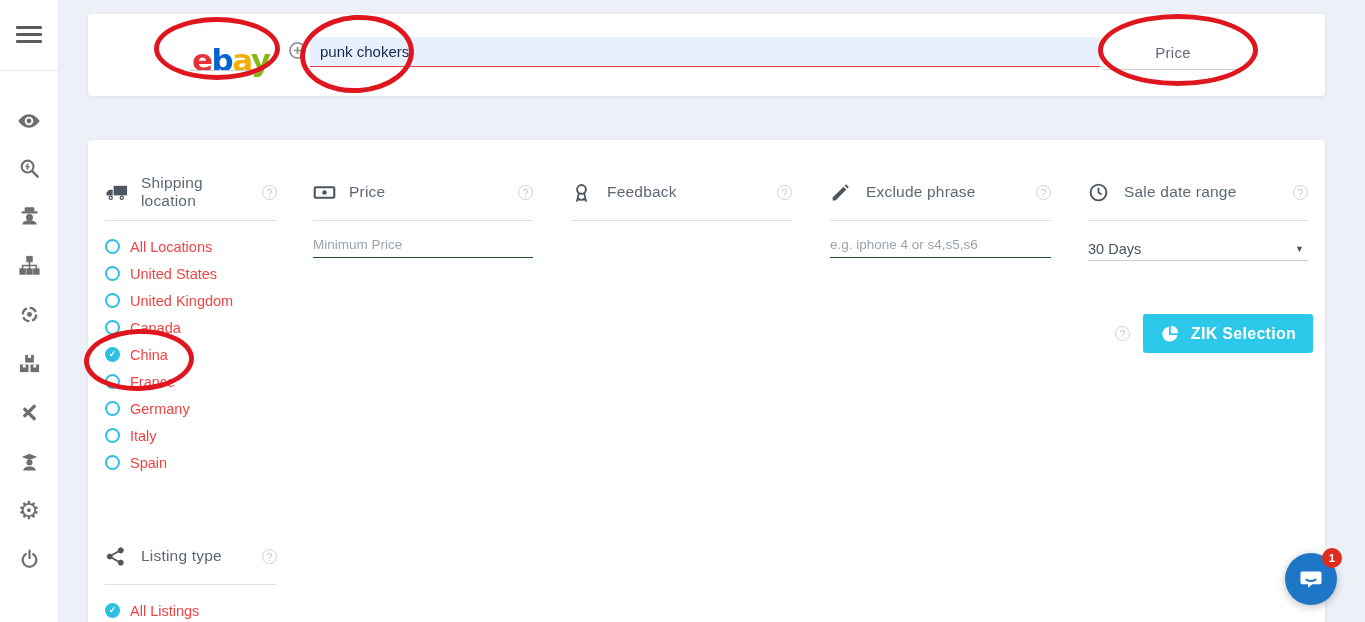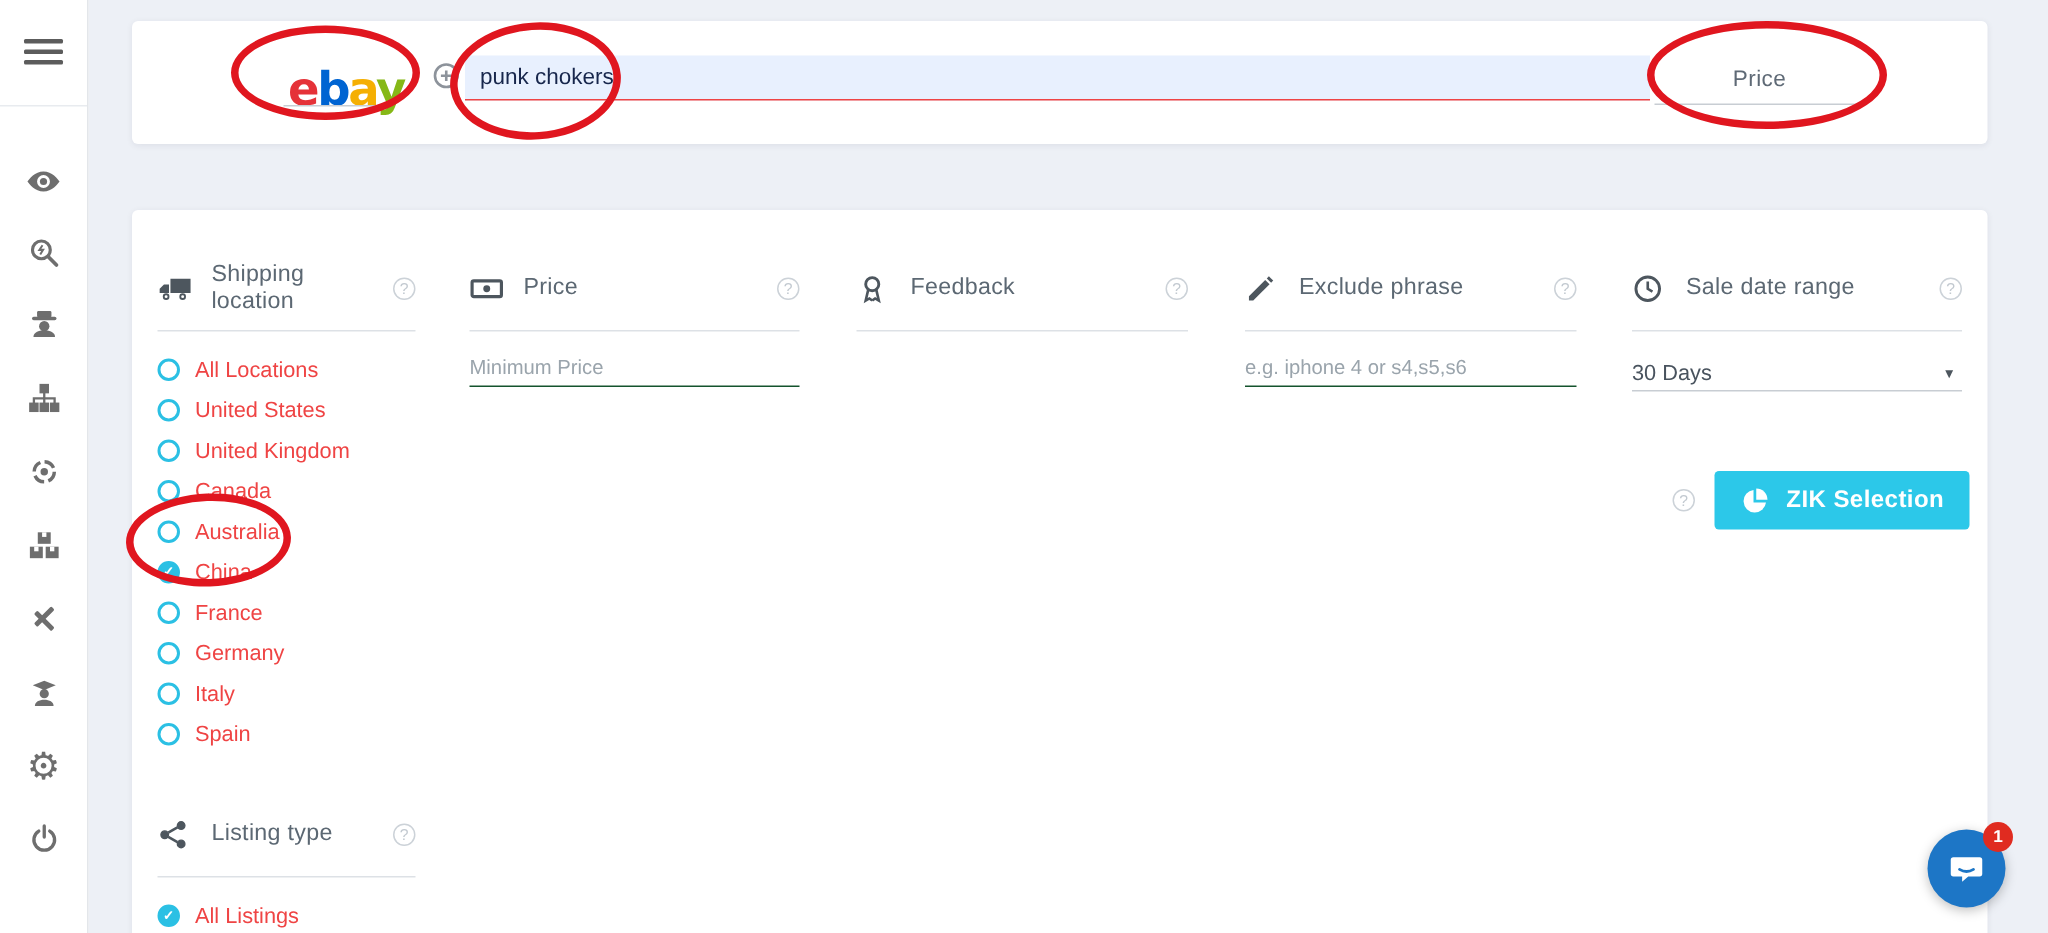--- a/index.html
+++ b/index.html
@@ -258,24 +258,20 @@
         <div class="radio-row">
           <span class="radio"></span>
           <span class="radio-label">United Kingdom</span>
         </div>
 
         <div class="radio-row">
           <span class="radio"></span>
           <span class="radio-label">Canada</span>
         </div>
 
-        <div class="radio-row">
-          <span class="radio"></span>
-          <span class="radio-label">Australia</span>
-        </div>
 
         <div class="radio-row">
           <span class="radio selected"></span>
           <span class="radio-label">China</span>
         </div>
 
         <div class="radio-row">
           <span class="radio"></span>
           <span class="radio-label">France</span>
         </div>

